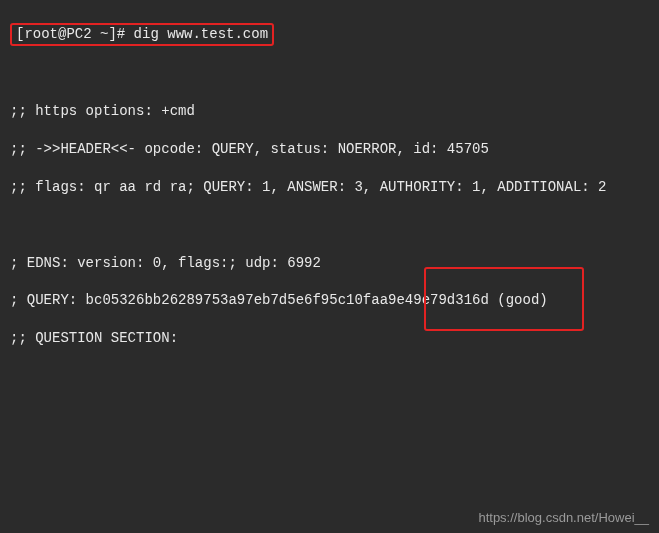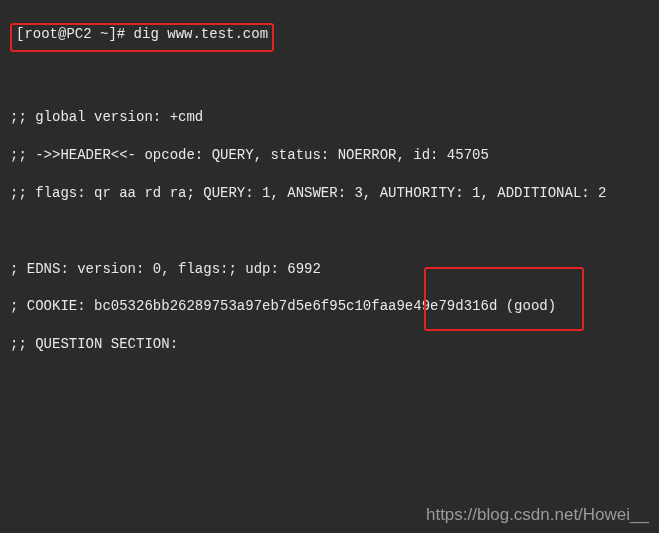--- a/index.html
+++ b/index.html
@@ -18,54 +18,54 @@
   }
   .terminal {
     padding: 6px 10px 10px 10px;
     white-space: pre;
   }
   .line { min-height: 1.35em; }
   .hl-cmd {
     display: inline-block;
     border: 2px solid #e32222;
     border-radius: 3px;
-    padding: 0 4px 6px 4px;
+    padding: 0 4px 0 4px;
     margin-top: -2px;
   }
   .hl-ip-box {
     position: absolute;
     border: 2px solid #e32222;
     border-radius: 3px;
     left: 424px;
     top: 267px;
     width: 160px;
     height: 64px;
     pointer-events: none;
   }
   .watermark {
     position: absolute;
     right: 10px;
     bottom: 6px;
     color: #9a9a9a;
     font-family: Arial, sans-serif;
-    font-size: 17px;
+    font-size: 13px;
   }
 </style>
 </head>
 <body>
 
 <div class="terminal">
 <div class="line"><span class="hl-cmd"><span>[root@PC2 ~]# dig www.test.com</span></span></div>
 <div class="line"></div>
-<div class="line">;; global version: +cmd</div>
+<div class="line">;; https options: +cmd</div>
 <div class="line">;; -&gt;&gt;HEADER&lt;&lt;- opcode: QUERY, status: NOERROR, id: 45705</div>
 <div class="line">;; flags: qr aa rd ra; QUERY: 1, ANSWER: 3, AUTHORITY: 1, ADDITIONAL: 2</div>
 <div class="line"></div>
 <div class="line">; EDNS: version: 0, flags:; udp: 6992</div>
-<div class="line">; COOKIE: bc05326bb26289753a97eb7d5e6f95c10faa9e49e79d316d (good)</div>
+<div class="line">; QUERY: bc05326bb26289753a97eb7d5e6f95c10faa9e49e79d316d (good)</div>
 <div class="line">;; QUESTION SECTION:</div>
 <div class="line"></div>
 
 
 
 
 
 
 
 

